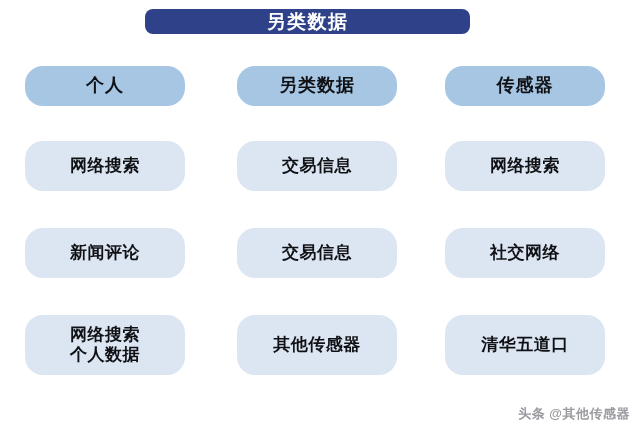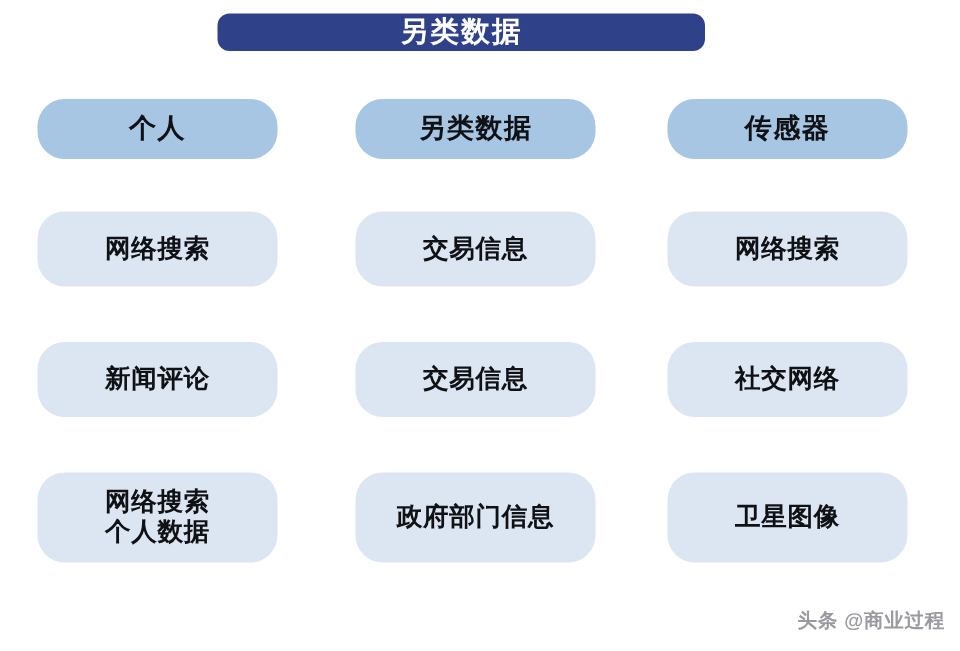--- a/index.html
+++ b/index.html
@@ -145,36 +145,36 @@
       <div class="cell header-cell">
         <span class="cell-text">另类数据</span>
       </div>
       <div class="cell item-cell row-1">
         <span class="cell-text">交易信息</span>
       </div>
       <div class="cell item-cell row-2">
         <span class="cell-text">交易信息</span>
       </div>
       <div class="cell item-cell row-3">
-        <span class="cell-text">政府部门信息</span>
+        <span class="cell-text">其他传感器</span>
       </div>
     </div>
 
     <div class="column col-2">
       <div class="cell header-cell">
         <span class="cell-text">传感器</span>
       </div>
       <div class="cell item-cell row-1">
         <span class="cell-text">网络搜索</span>
       </div>
       <div class="cell item-cell row-2">
         <span class="cell-text">社交网络</span>
       </div>
       <div class="cell item-cell row-3">
-        <span class="cell-text">卫星图像</span>
+        <span class="cell-text">清华五道口</span>
       </div>
     </div>
 
   </div>
 
-  <div class="watermark">头条 @商业过程</div>
+  <div class="watermark">头条 @其他传感器</div>
 
 </div>
 
 </body></html>

